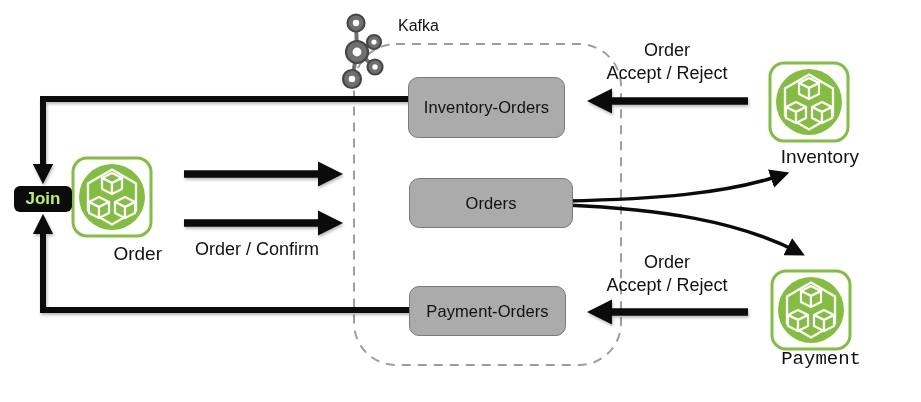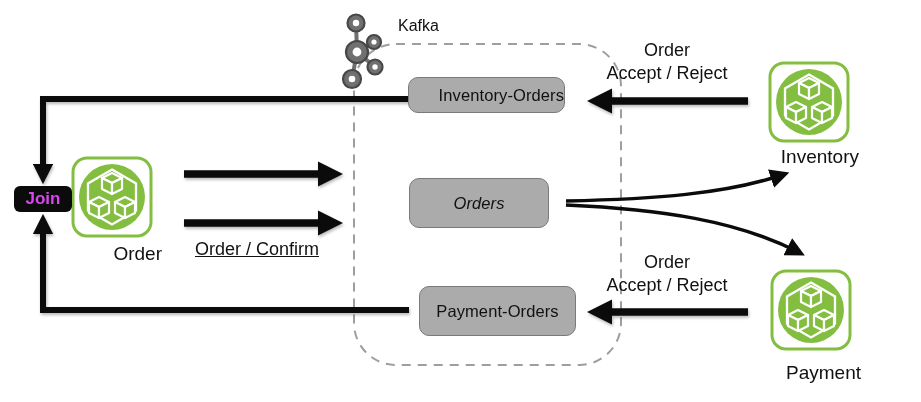--- a/index.html
+++ b/index.html
@@ -12,21 +12,21 @@
     position:absolute;background:var(--topic-fill,#ababab);
     border:1.5px solid var(--topic-border,#7a7a7a);border-radius:10px;
     display:flex;align-items:center;justify-content:center;
     font-size:16.5px;letter-spacing:.1px;box-sizing:border-box;
   }
   .lbl{position:absolute;text-align:center;font-size:18px;line-height:23px;white-space:nowrap;}
   .lbl.center{display:flex;flex-direction:column;align-items:center;}
   .caption{position:absolute;text-align:right;font-size:19px;}
   .kafka-title{position:absolute;font-size:16px;}
   .join{
-    position:absolute;background:var(--arrow-black,#0b0b0b);color:#d946ef;
+    position:absolute;background:var(--arrow-black,#0b0b0b);color:#bef264;
     border-radius:6px;display:flex;align-items:center;justify-content:center;
     font-size:17px;font-weight:600;
   }
   .shadow{filter:drop-shadow(1.5px 2px 1.5px rgba(0,0,0,.28));}
 </style>
 </head>
 <body>
 
 <div class="stage">
 
@@ -113,40 +113,40 @@
     <g transform="translate(768,61)">
       <use href="#svc" width="82" height="82"></use>
     </g>
     <g transform="translate(770,269)">
       <use href="#svc" width="82" height="82"></use>
     </g>
   </svg>
 
   <div class="kafka-title" style="left:398px;top:17px;position:absolute;">Kafka</div>
 
-  <div class="topic" style="left:408px;top:77px;width:157px;height:36px;justify-content:flex-end;">
+  <div class="topic" style="left:408px;top:77px;width:157px;height:61px;">
     <span>Inventory-Orders</span>
   </div>
-  <div class="topic" style="left:409px;top:178px;width:140px;height:50px;font-style:italic;">
+  <div class="topic" style="left:409px;top:178px;width:164px;height:50px;">
     <span>Orders</span>
   </div>
-  <div class="topic" style="left:409px;top:286px;width:157px;height:50px;margin-left:10px;">
+  <div class="topic" style="left:409px;top:286px;width:157px;height:50px;">
     <span>Payment-Orders</span>
   </div>
 
   <div class="join" style="left:14px;top:186px;width:58px;height:26px;">Join</div>
 
-  <div class="lbl" style="left:167px;top:238px;width:180px;text-decoration:underline;">Order / Confirm</div>
+  <div class="lbl" style="left:167px;top:238px;width:180px;">Order / Confirm</div>
 
   <div class="lbl center" style="left:587px;top:39px;width:160px;">
     <span>Order</span>
     <span>Accept / Reject</span>
   </div>
   <div class="lbl center" style="left:587px;top:251px;width:160px;">
     <span>Order</span>
     <span>Accept / Reject</span>
   </div>
 
   <div class="caption" style="left:62px;top:243px;width:100px;">Order</div>
   <div class="caption" style="left:759px;top:146px;width:100px;">Inventory</div>
-  <div class="caption" style="left:761px;top:362px;width:100px;">Payment</div>
+  <div class="caption" style="left:761px;top:348px;width:100px;font-family:Liberation Mono, monospace;">Payment</div>
 
 </div>
 
 </body></html>

